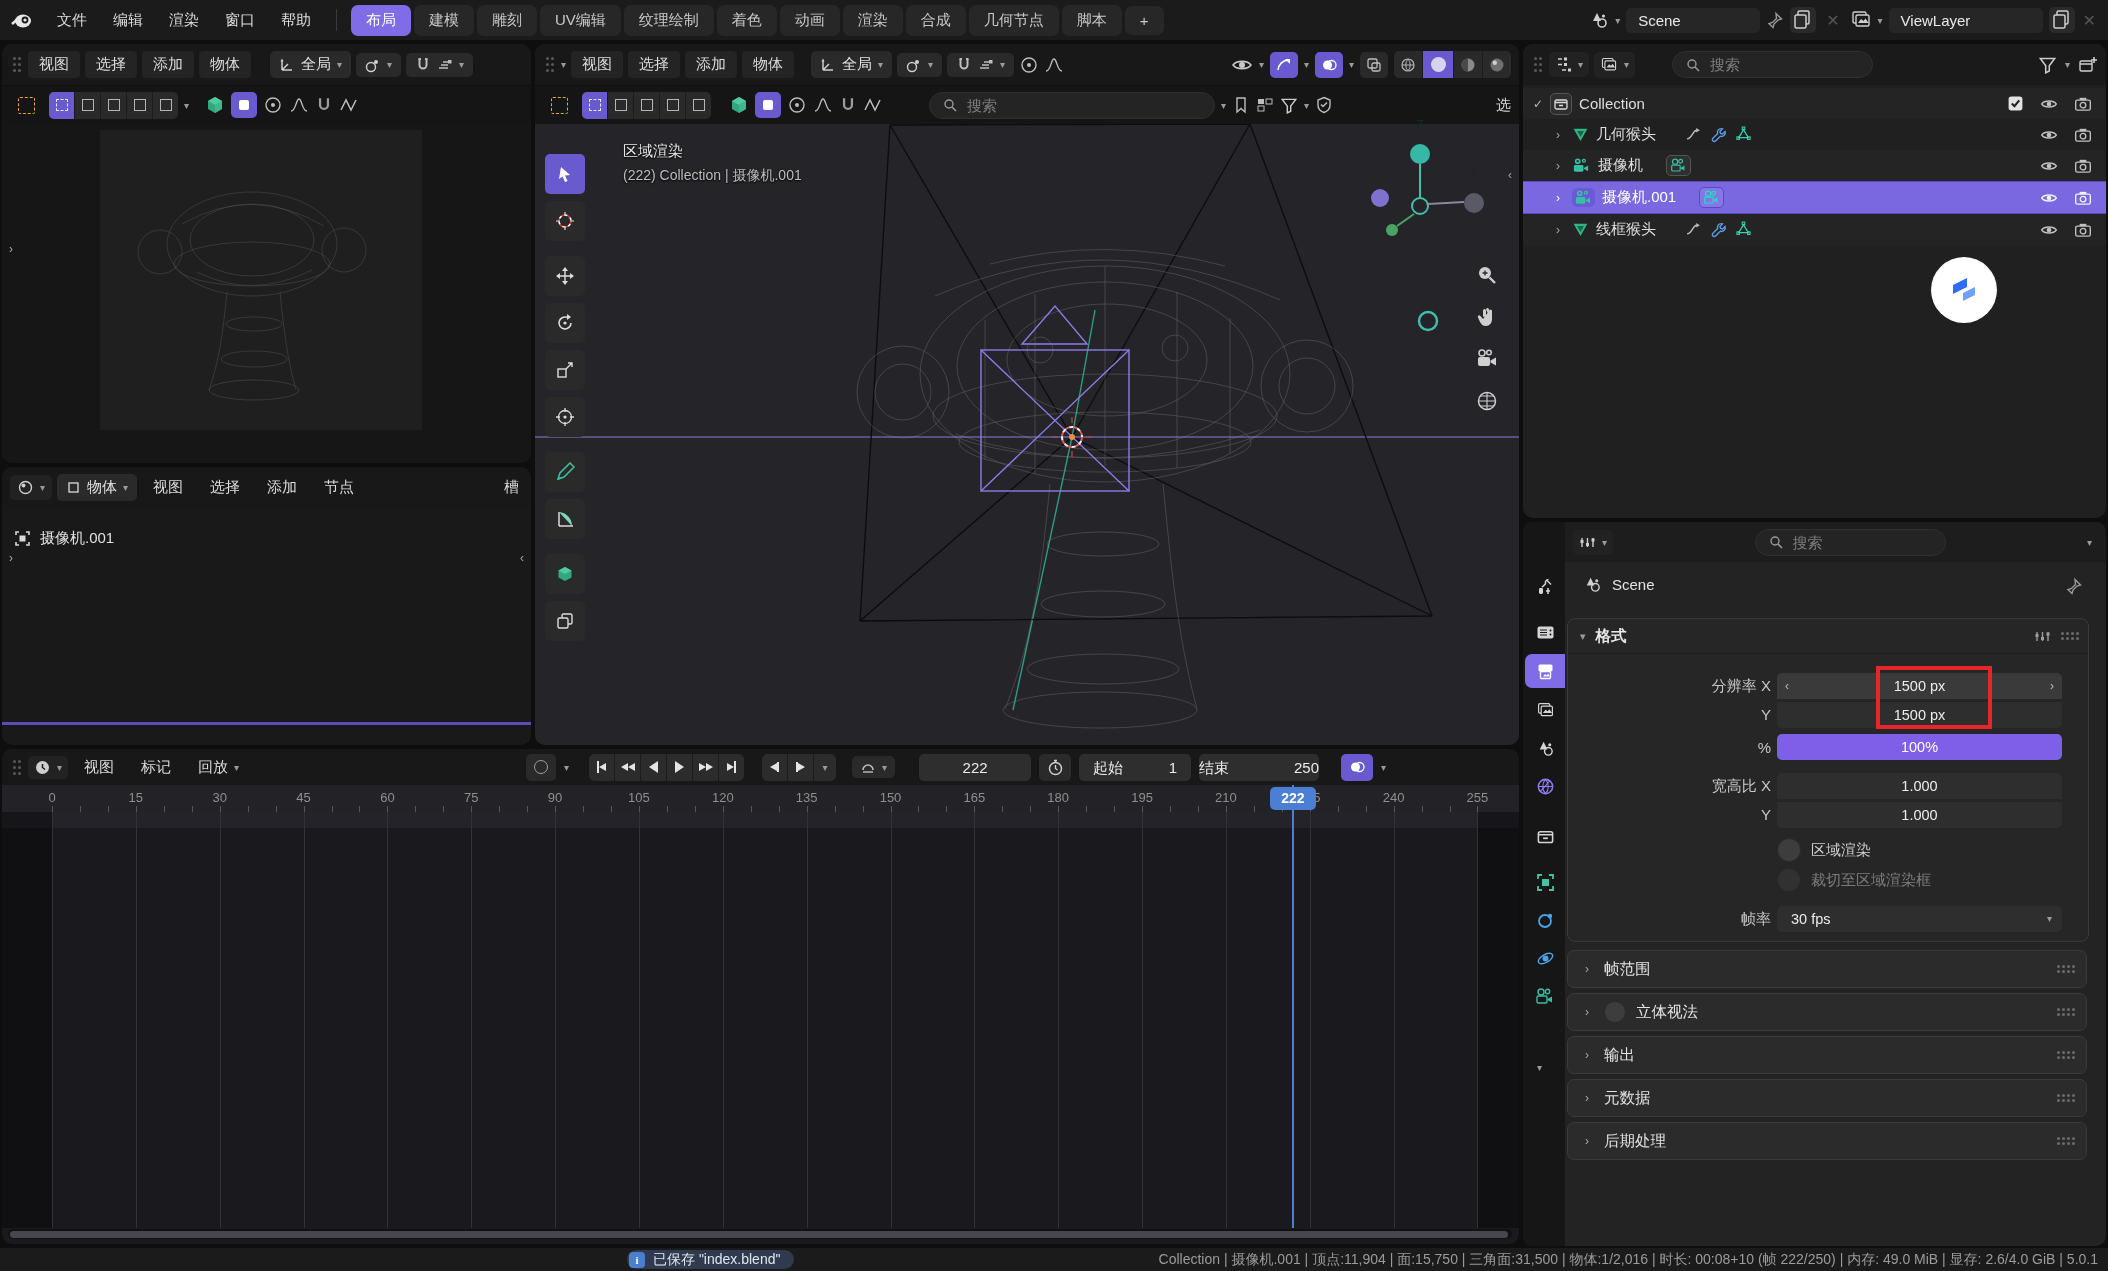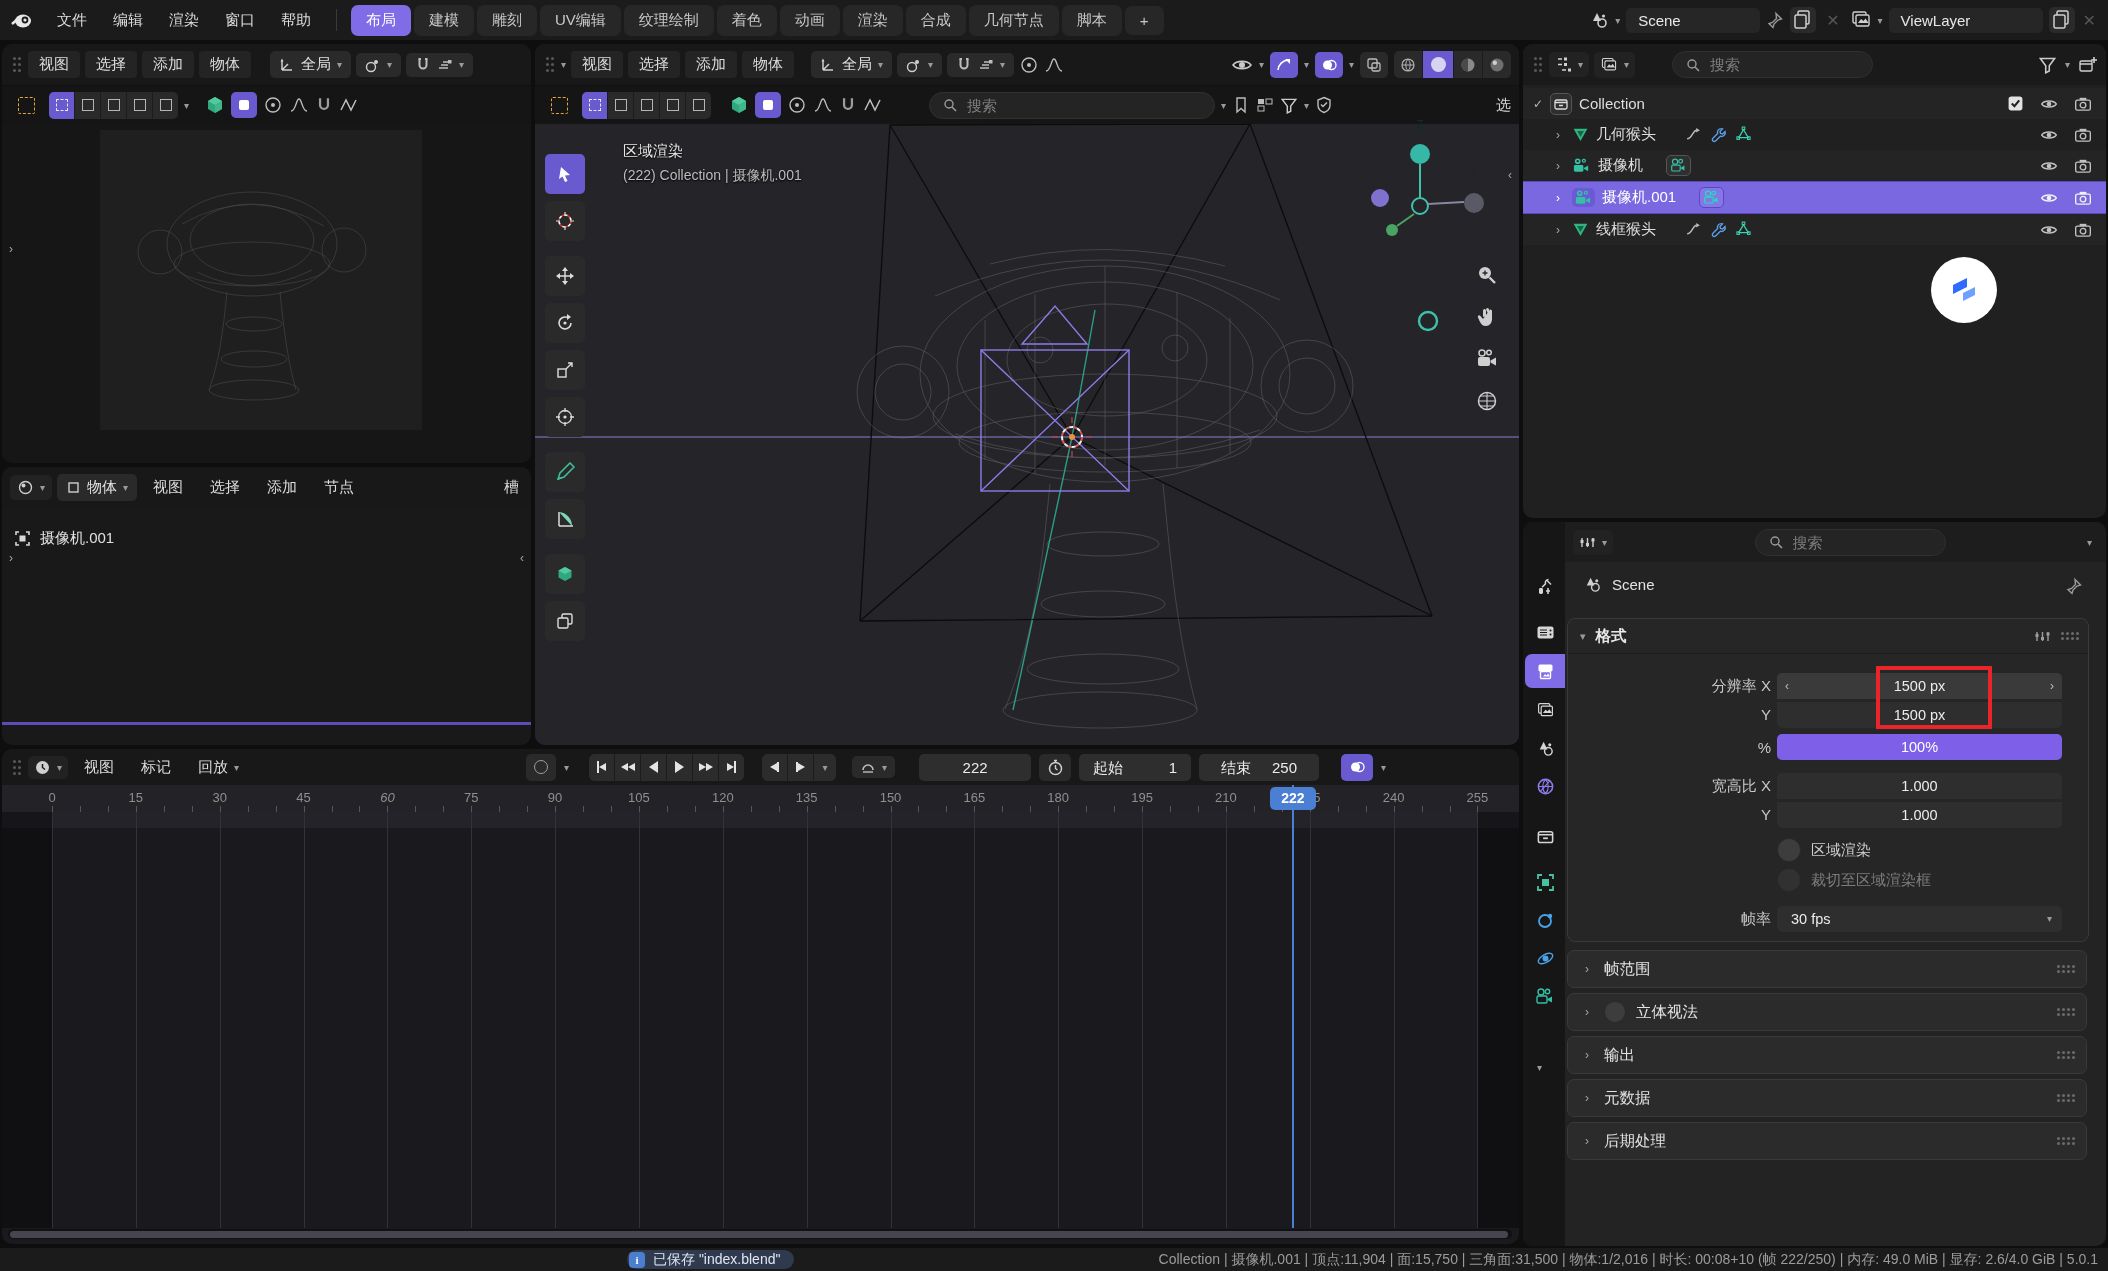--- a/index.html
+++ b/index.html
@@ -1059,40 +1059,40 @@
       <span class="ibtn" style="width:32px;height:27px">
         <svg class="ic" width="17" height="17" viewBox="0 0 17 17">
             <circle cx="8.5" cy="9.5" r="6" fill="none" stroke="#cfcfcf" stroke-width="1.5"></circle>
             <path d="M8.5 6v3.5l2 1.5M7 1.5h3M8.5 1.5v2" stroke="#cfcfcf" stroke-width="1.4" fill="none"></path>
           </svg>
       </span>
       <span class="tfield" style="width:112px;display:inline-flex;justify-content:space-between;padding:0 14px;box-sizing:border-box">
         <span>起始</span>
           <span>1</span>
       </span>
-      <span class="tfield" style="width:120px;display:inline-flex;justify-content:space-between;padding:0 22px;box-sizing:border-box">
+      <span class="tfield" style="width:120px;display:inline-flex;justify-content:space-between;padding:0 0;box-sizing:border-box">
         <span>结束</span>
           <span>250</span>
       </span>
       <span class="ibtn purple" style="width:32px;height:27px;margin-left:14px">
         <svg class="ic" width="16" height="16" viewBox="0 0 16 16">
             <circle cx="6.5" cy="8" r="4.5" fill="#fff"></circle>
             <circle cx="10.5" cy="8" r="4.5" fill="none" stroke="#fff" stroke-width="1.3"></circle>
           </svg>
       </span>
       <span class="cv">▾</span>
     </div>
   </div>
 
   <div class="abs" style="left:0;top:36px;width:1517px;height:27px;background:#232327;border-bottom:1px solid #101012">
       <span class="rlabel" style="left: 50px;">0</span>
       <span class="rlabel" style="left: 133.85px;">15</span>
       <span class="rlabel" style="left: 217.7px;">30</span>
       <span class="rlabel" style="left: 301.55px;">45</span>
-      <span class="rlabel" style="left: 385.4px; font-style: italic;">60</span>
+      <span class="rlabel" style="left: 385.4px;">60</span>
       <span class="rlabel" style="left: 469.25px;">75</span>
       <span class="rlabel" style="left: 553.1px;">90</span>
       <span class="rlabel" style="left: 636.95px;">105</span>
       <span class="rlabel" style="left: 720.8px;">120</span>
       <span class="rlabel" style="left: 804.65px;">135</span>
       <span class="rlabel" style="left: 888.5px;">150</span>
       <span class="rlabel" style="left: 972.35px;">165</span>
       <span class="rlabel" style="left: 1056.2px;">180</span>
       <span class="rlabel" style="left: 1140.05px;">195</span>
       <span class="rlabel" style="left: 1223.9px;">210</span>

